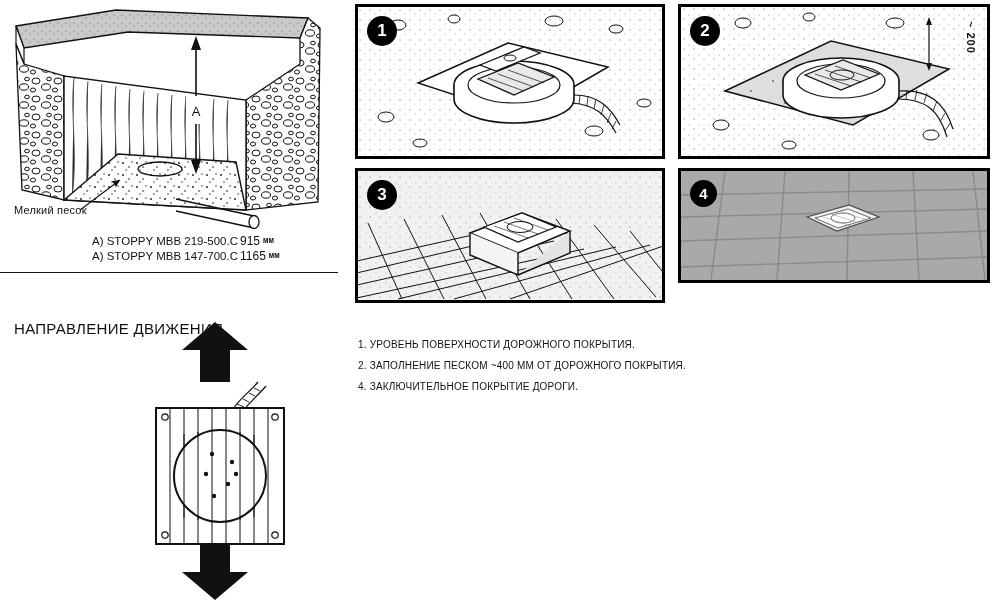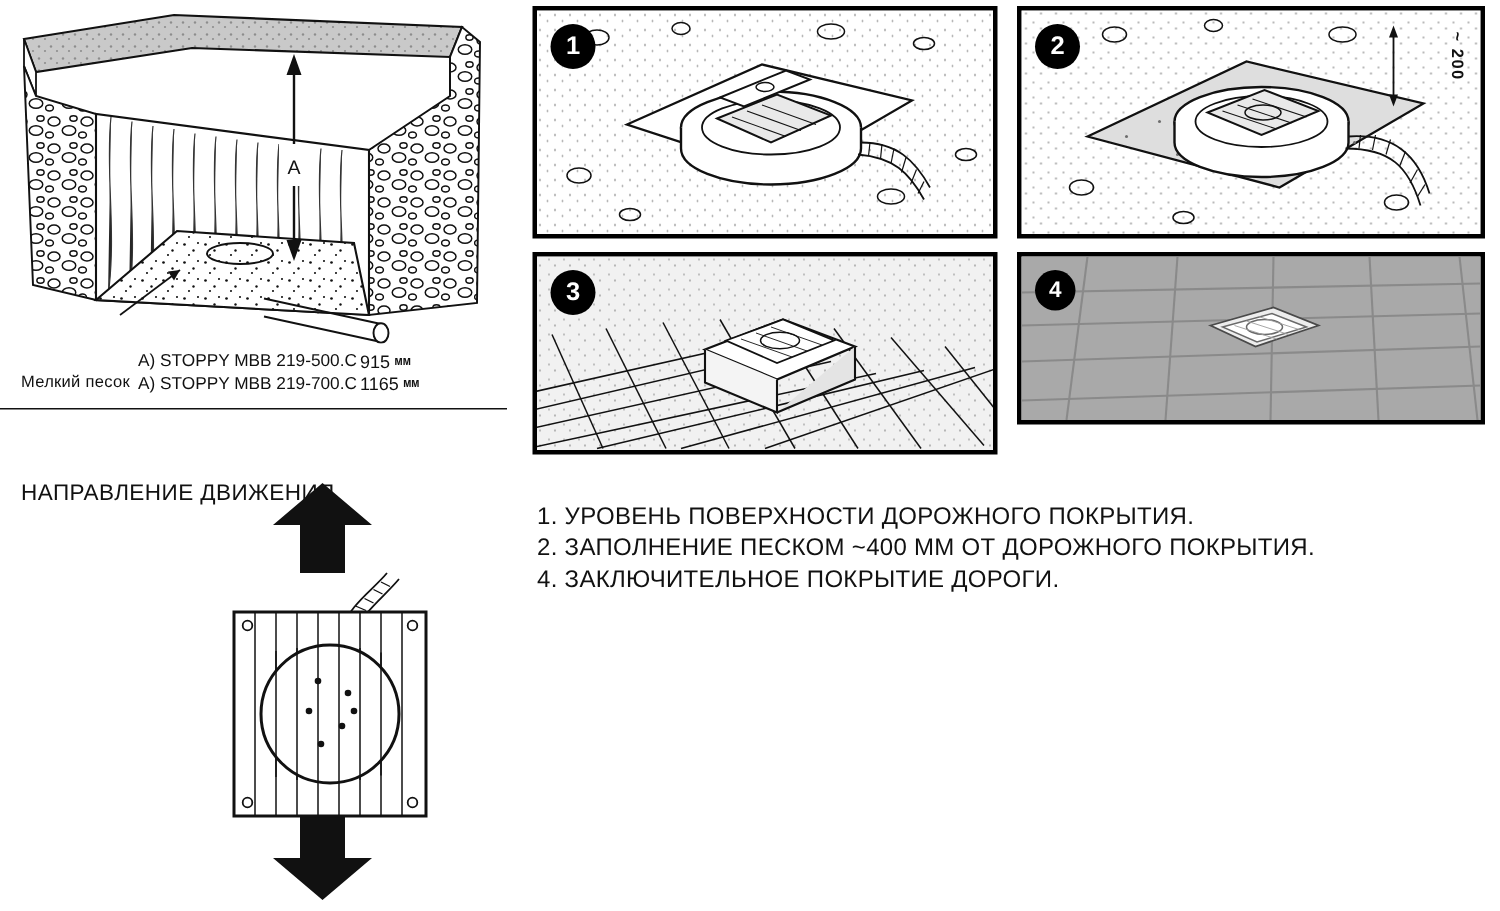--- a/index.html
+++ b/index.html
@@ -31,21 +31,20 @@
     height: 225px;
   }
   #excavation svg { display: block; }
 
   .cap-sand {
     position: absolute;
     left: 14px;
     top: 204px;
     font-size: 11px;
     letter-spacing: .2px;
-    margin-top: 45px;
   }
 
   
   #model-list {
     position: absolute;
     left: 92px;
     top: 234px;
     width: 240px;
     font-size: 11.5px;
     line-height: 15px;
@@ -128,21 +127,21 @@
     letter-spacing: 1px;
     z-index: 6;
   }
 
   
   #steps {
     position: absolute;
     left: 358px;
     top: 334px;
     width: 500px;
-    font-size: 16px;
+    font-size: 10px;
     line-height: 21px;
     letter-spacing: .2px;
   }
   #steps .step { white-space: nowrap; }
 </style>
 </head>
 <body>
 
 <div class="stage">
 
@@ -213,21 +212,21 @@
 
   <div class="cap-sand">Мелкий песок</div>
 
   <div id="model-list">
     <div class="row">
       <span class="name">A) STOPPY MBB 219-500.C</span>
       <span class="val">915</span>
       <span class="unit">мм</span>
     </div>
     <div class="row">
-      <span class="name">A) STOPPY MBB 219-700.C</span>
+      <span class="name">A) STOPPY MBB 147-700.C</span>
       <span class="val">1165</span>
       <span class="unit">мм</span>
     </div>
   </div>
 
   <div id="left-divider"></div>
 
   <div id="direction-title">НАПРАВЛЕНИЕ ДВИЖЕНИЯ.</div>
 
   <div id="direction-figure">

